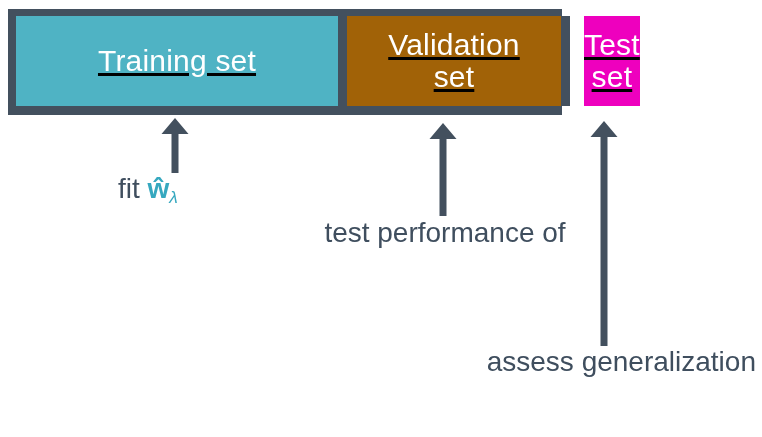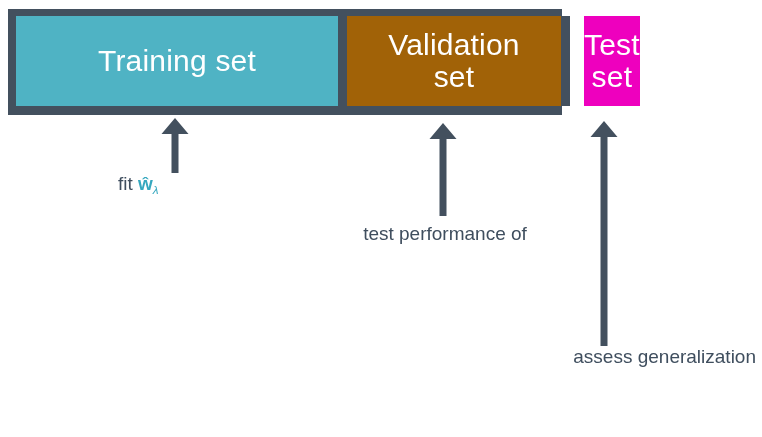--- a/index.html
+++ b/index.html
@@ -25,20 +25,21 @@
     position: absolute;
     left: 8px;
     top: 9px;
     width: 554px;
     height: 106px;
     background: #43505e;
     box-sizing: border-box;
     display: flex;
     align-items: stretch;
     padding: 7px 8px 9px 8px;
+    text-decoration: underline;
   }
   .segment {
     box-sizing: border-box;
     display: flex;
     align-items: center;
     justify-content: center;
     text-align: center;
     color: #ffffff;
     font-size: 30px;
     line-height: 1.08;
@@ -54,21 +55,21 @@
   .arrow {
     position: absolute;
     color: #43505e;
   }
   .arrow svg { display: block; overflow: visible; }
 
   
   .caption {
     position: absolute;
     color: #3f4e5e;
-    font-size: 19px;
+    font-size: 28px;
     line-height: 1.22;
     white-space: nowrap;
   }
   .caption.center { text-align: center; }
   .caption.right  { text-align: right; }
 
   .hl { color: #36a8bf; font-weight: 700; }
   .hl-lambda { color: #36a8bf; font-weight: 400; font-style: italic; }
 
   .vec {
@@ -79,21 +80,21 @@
   .sub {
     font-size: 0.62em;
     vertical-align: -0.30em;
     font-style: italic;
     font-weight: 400;
     letter-spacing: 0;
   }
   .sub-star { font-style: normal; font-size: 0.85em; }
 
   .cap-fit   { left: 118px; top: 172px; }
-  .cap-mid   { left: 296px; top: 222px; width: 298px; }
+  .cap-mid   { left: 296px; top: 216px; width: 298px; }
   .cap-bot   { left: 452px; top: 345px; width: 304px; }
 </style>
 </head>
 <body>
 
 <div id="diagram">
 
   <div class="split-bar">
 
     <div class="segment seg-training">

